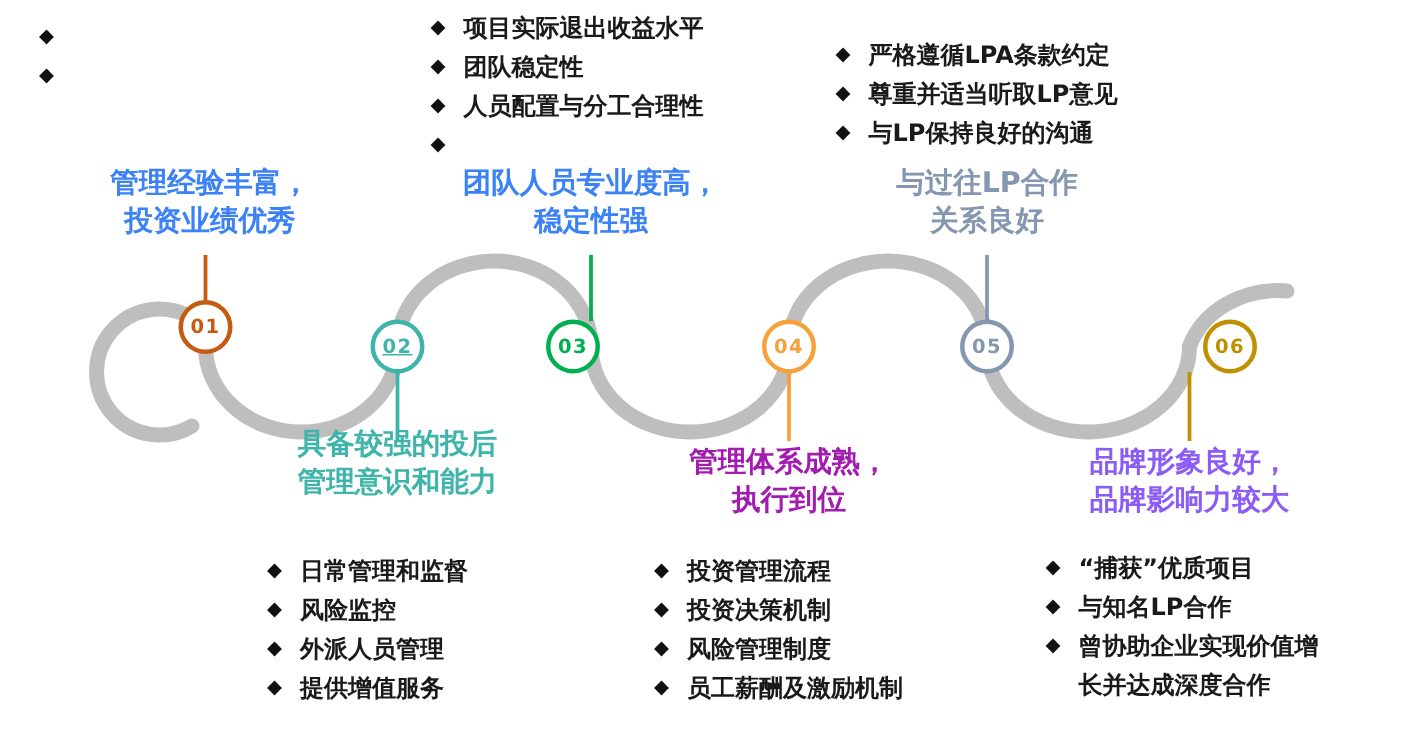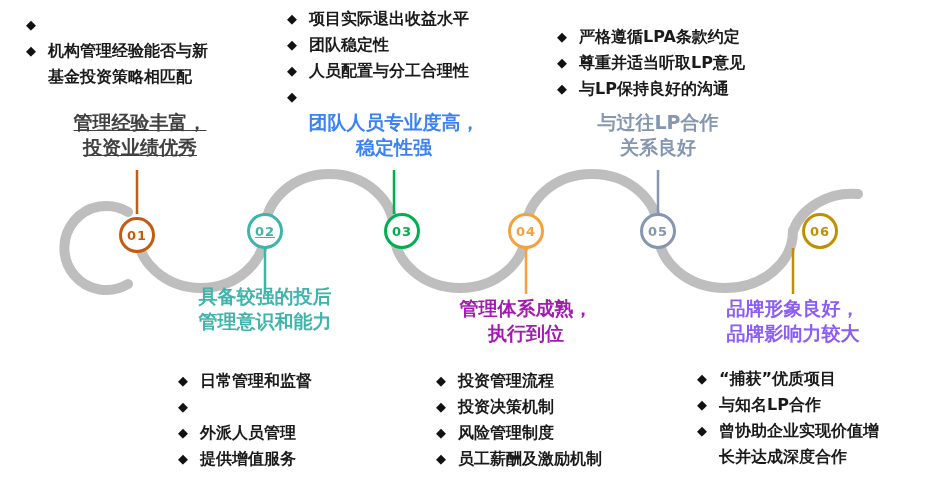--- a/index.html
+++ b/index.html
@@ -33,23 +33,23 @@
   .t2 { left:155px; top:284px; width:220px; }
   .t4 { left:416px; top:296px; width:220px; }
   .t6 { left:683px; top:296px; width:220px; }
 
   
   .circle {
     position:absolute; z-index:2; width:30px; height:30px; border:3px solid #999;
     border-radius:50%; background:#ffffff; display:flex; align-items:center;
     justify-content:center; font-size:13px; font-weight:bold; letter-spacing:1px;
   }
-  .c1 { left:119px; top:217px;justify-content:center; }
+  .c1 { left:119px; top:200px;justify-content:center; }
   .c2 { left:247px; top:213px;text-decoration:underline; }
-  .c3 { left:384px; top:213px; }
+  .c3 { left:364px; top:213px; }
   .c4 { left:508px; top:213px; }
   .c5 { left:640px; top:213px; }
   .c6 { left:775px; top:213px; }
 </style>
 </head>
 <body>
 
 <div class="stage">
 
   <svg class="wave-svg" width="944" height="488" viewBox="0 0 944 488">
@@ -84,40 +84,39 @@
   <div class="circle c4" style="border-color: rgb(246, 161, 60); color: rgb(246, 161, 60);">
     <span>04</span>
   </div>
   <div class="circle c5" style="border-color: rgb(132, 150, 176); color: rgb(132, 150, 176);">
     <span>05</span>
   </div>
   <div class="circle c6" style="border-color: rgb(191, 144, 0); color: rgb(191, 144, 0); margin-left: 27px;">
     <span>06</span>
   </div>
 
-  <div class="step-title t1" style="color: #404040; text-decoration: underline;">管理经验丰富，
+  <div class="step-title t1" style="color: #3b82f6;">管理经验丰富，
 投资业绩优秀</div>
   <div class="step-title t2" style="color: rgb(63, 180, 171);">具备较强的投后
 管理意识和能力</div>
   <div class="step-title t3" style="color: #3b82f6;">团队人员专业度高，
 稳定性强</div>
   <div class="step-title t4" style="color: #a21caf;">管理体系成熟，
 执行到位</div>
   <div class="step-title t5" style="color: rgb(132, 150, 176);">与过往LP合作
 关系良好</div>
   <div class="step-title t6" style="color: #8b5cf6;">品牌形象良好，
 品牌影响力较大</div>
 
   <ul class="blist bl1">
     <li>
       <span class="dia">◆</span>
     </li>
     <li>
       <span class="dia">◆</span>
-      <span class="btext">机构管理经验能否与新基金投资策略相匹配</span>
     </li>
   </ul>
 
   <ul class="blist bl3">
     <li>
       <span class="dia">◆</span>
       <span class="btext">项目实际退出收益水平</span>
     </li>
     <li>
       <span class="dia">◆</span>
@@ -147,20 +146,21 @@
     </li>
   </ul>
 
   <ul class="blist bl2">
     <li>
       <span class="dia">◆</span>
       <span class="btext">日常管理和监督</span>
     </li>
     <li>
       <span class="dia">◆</span>
+      <span class="btext">风险监控</span>
     </li>
     <li>
       <span class="dia">◆</span>
       <span class="btext">外派人员管理</span>
     </li>
     <li>
       <span class="dia">◆</span>
       <span class="btext">提供增值服务</span>
     </li>
   </ul>

